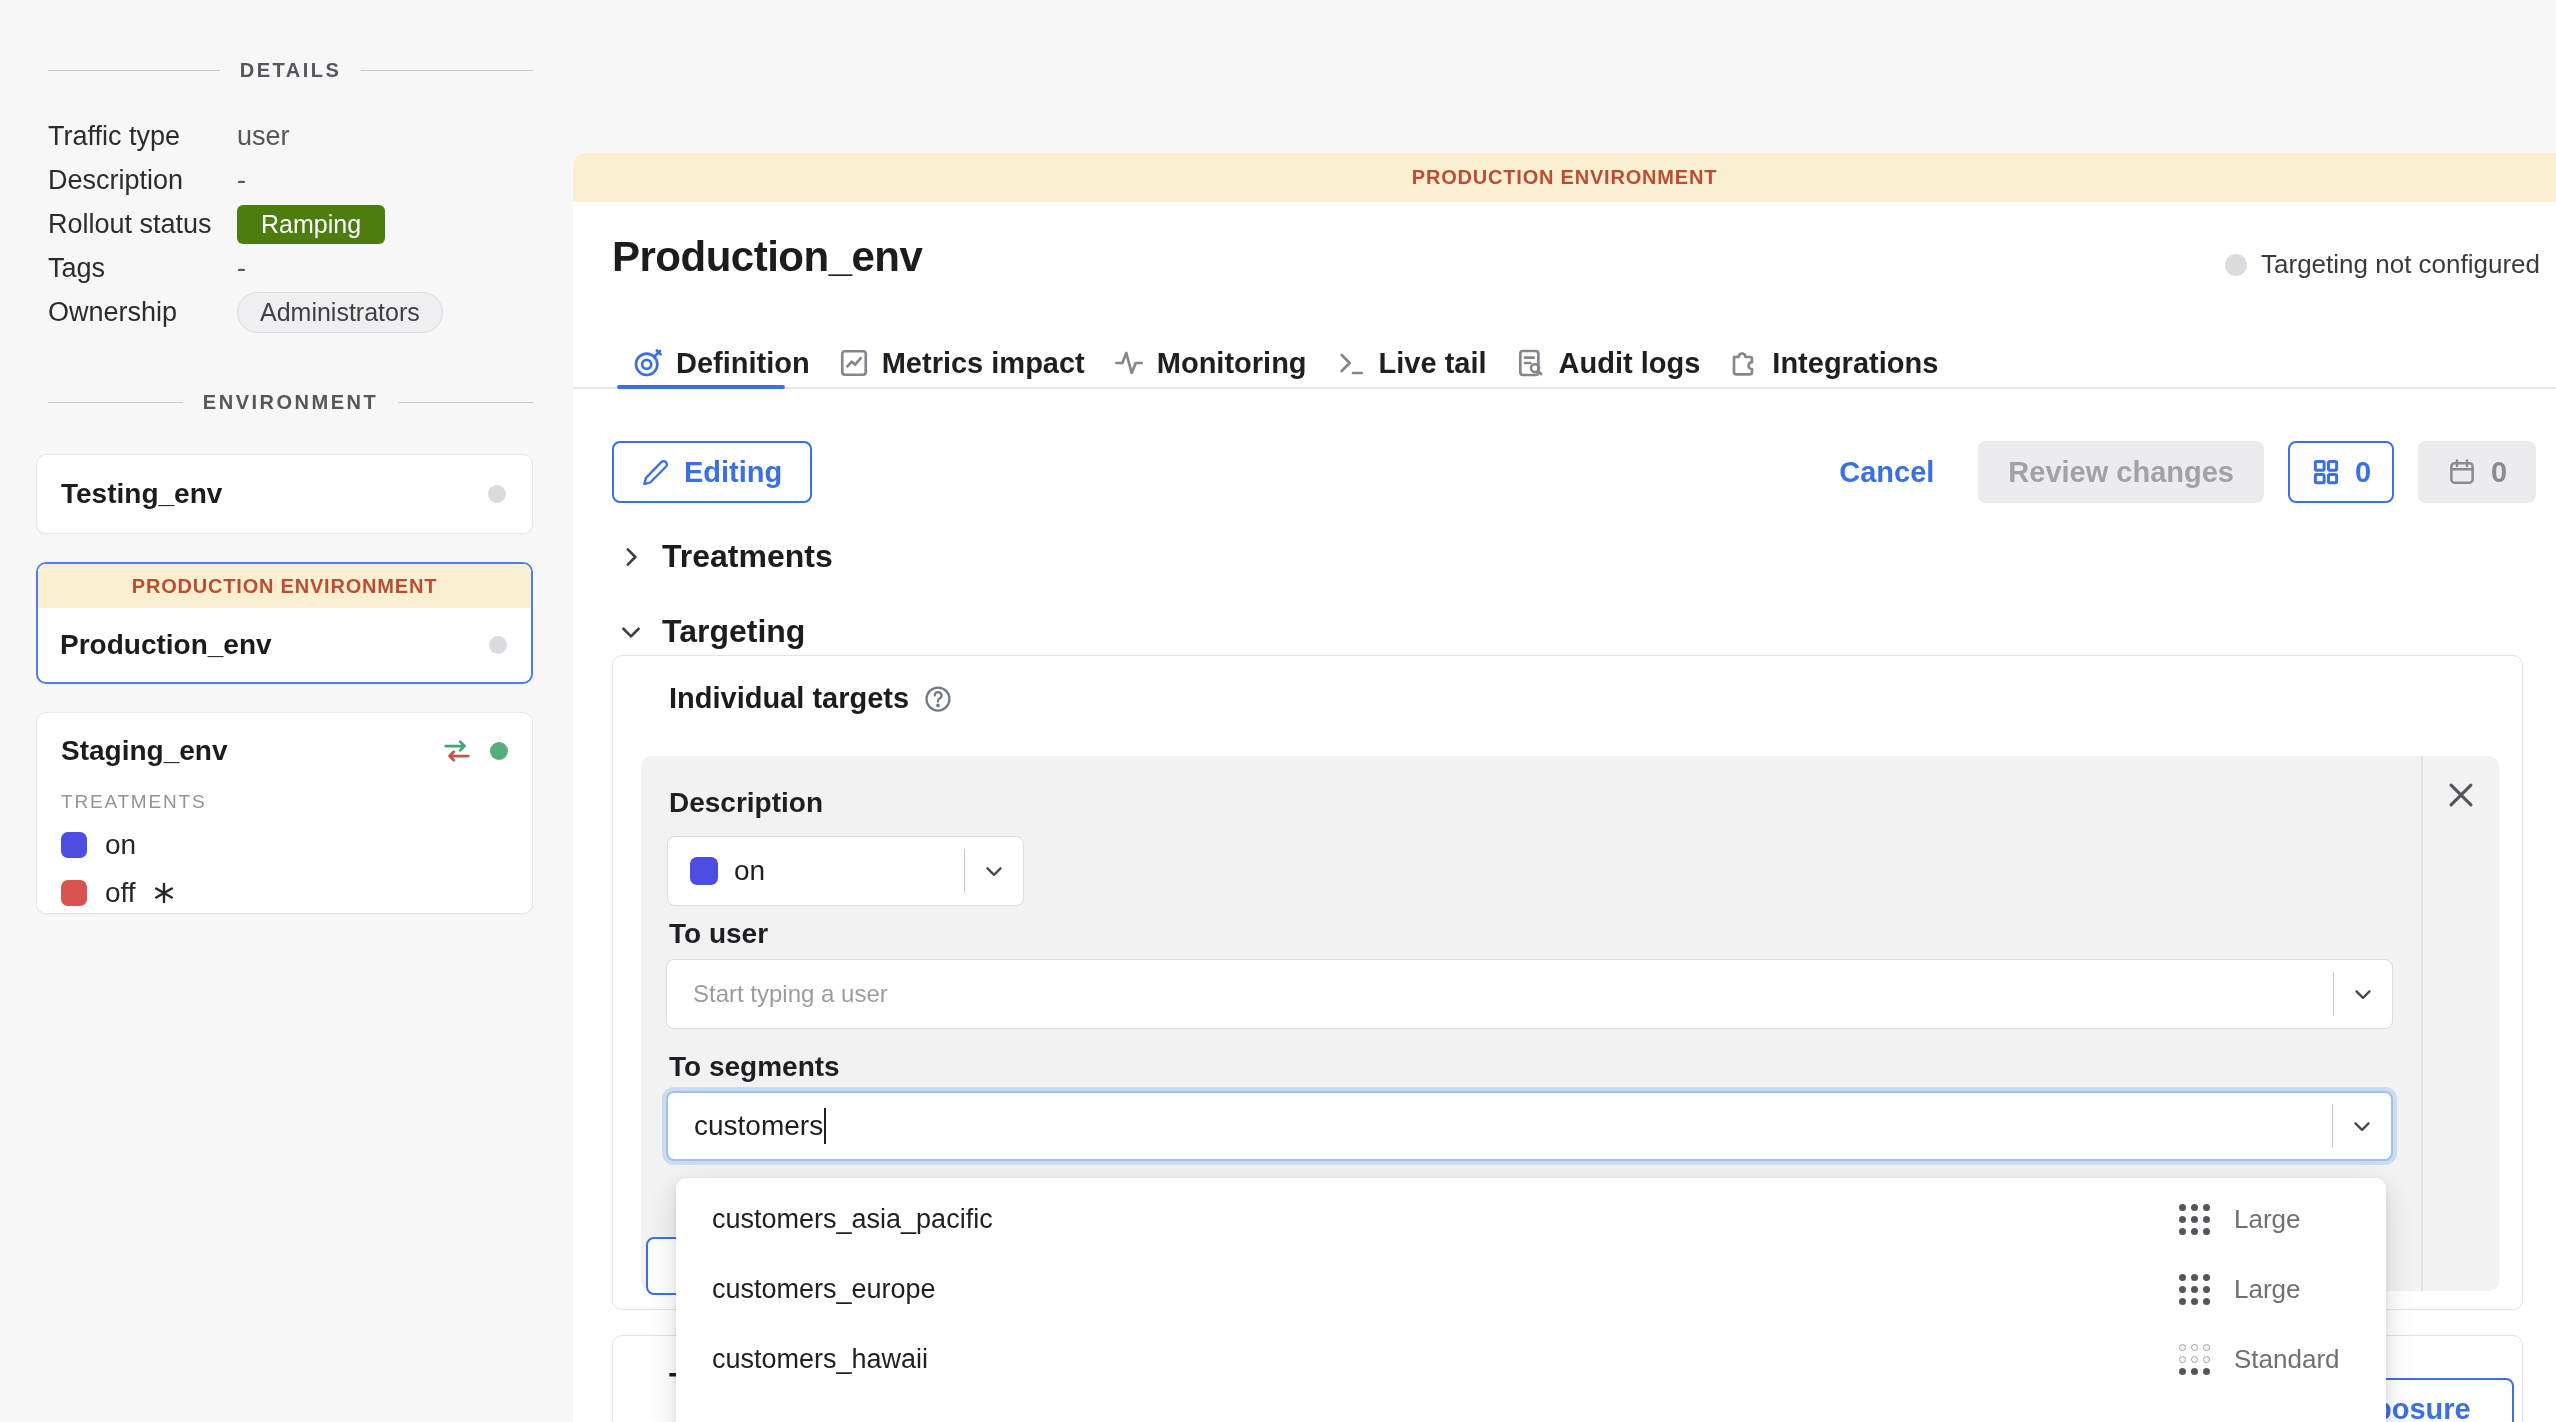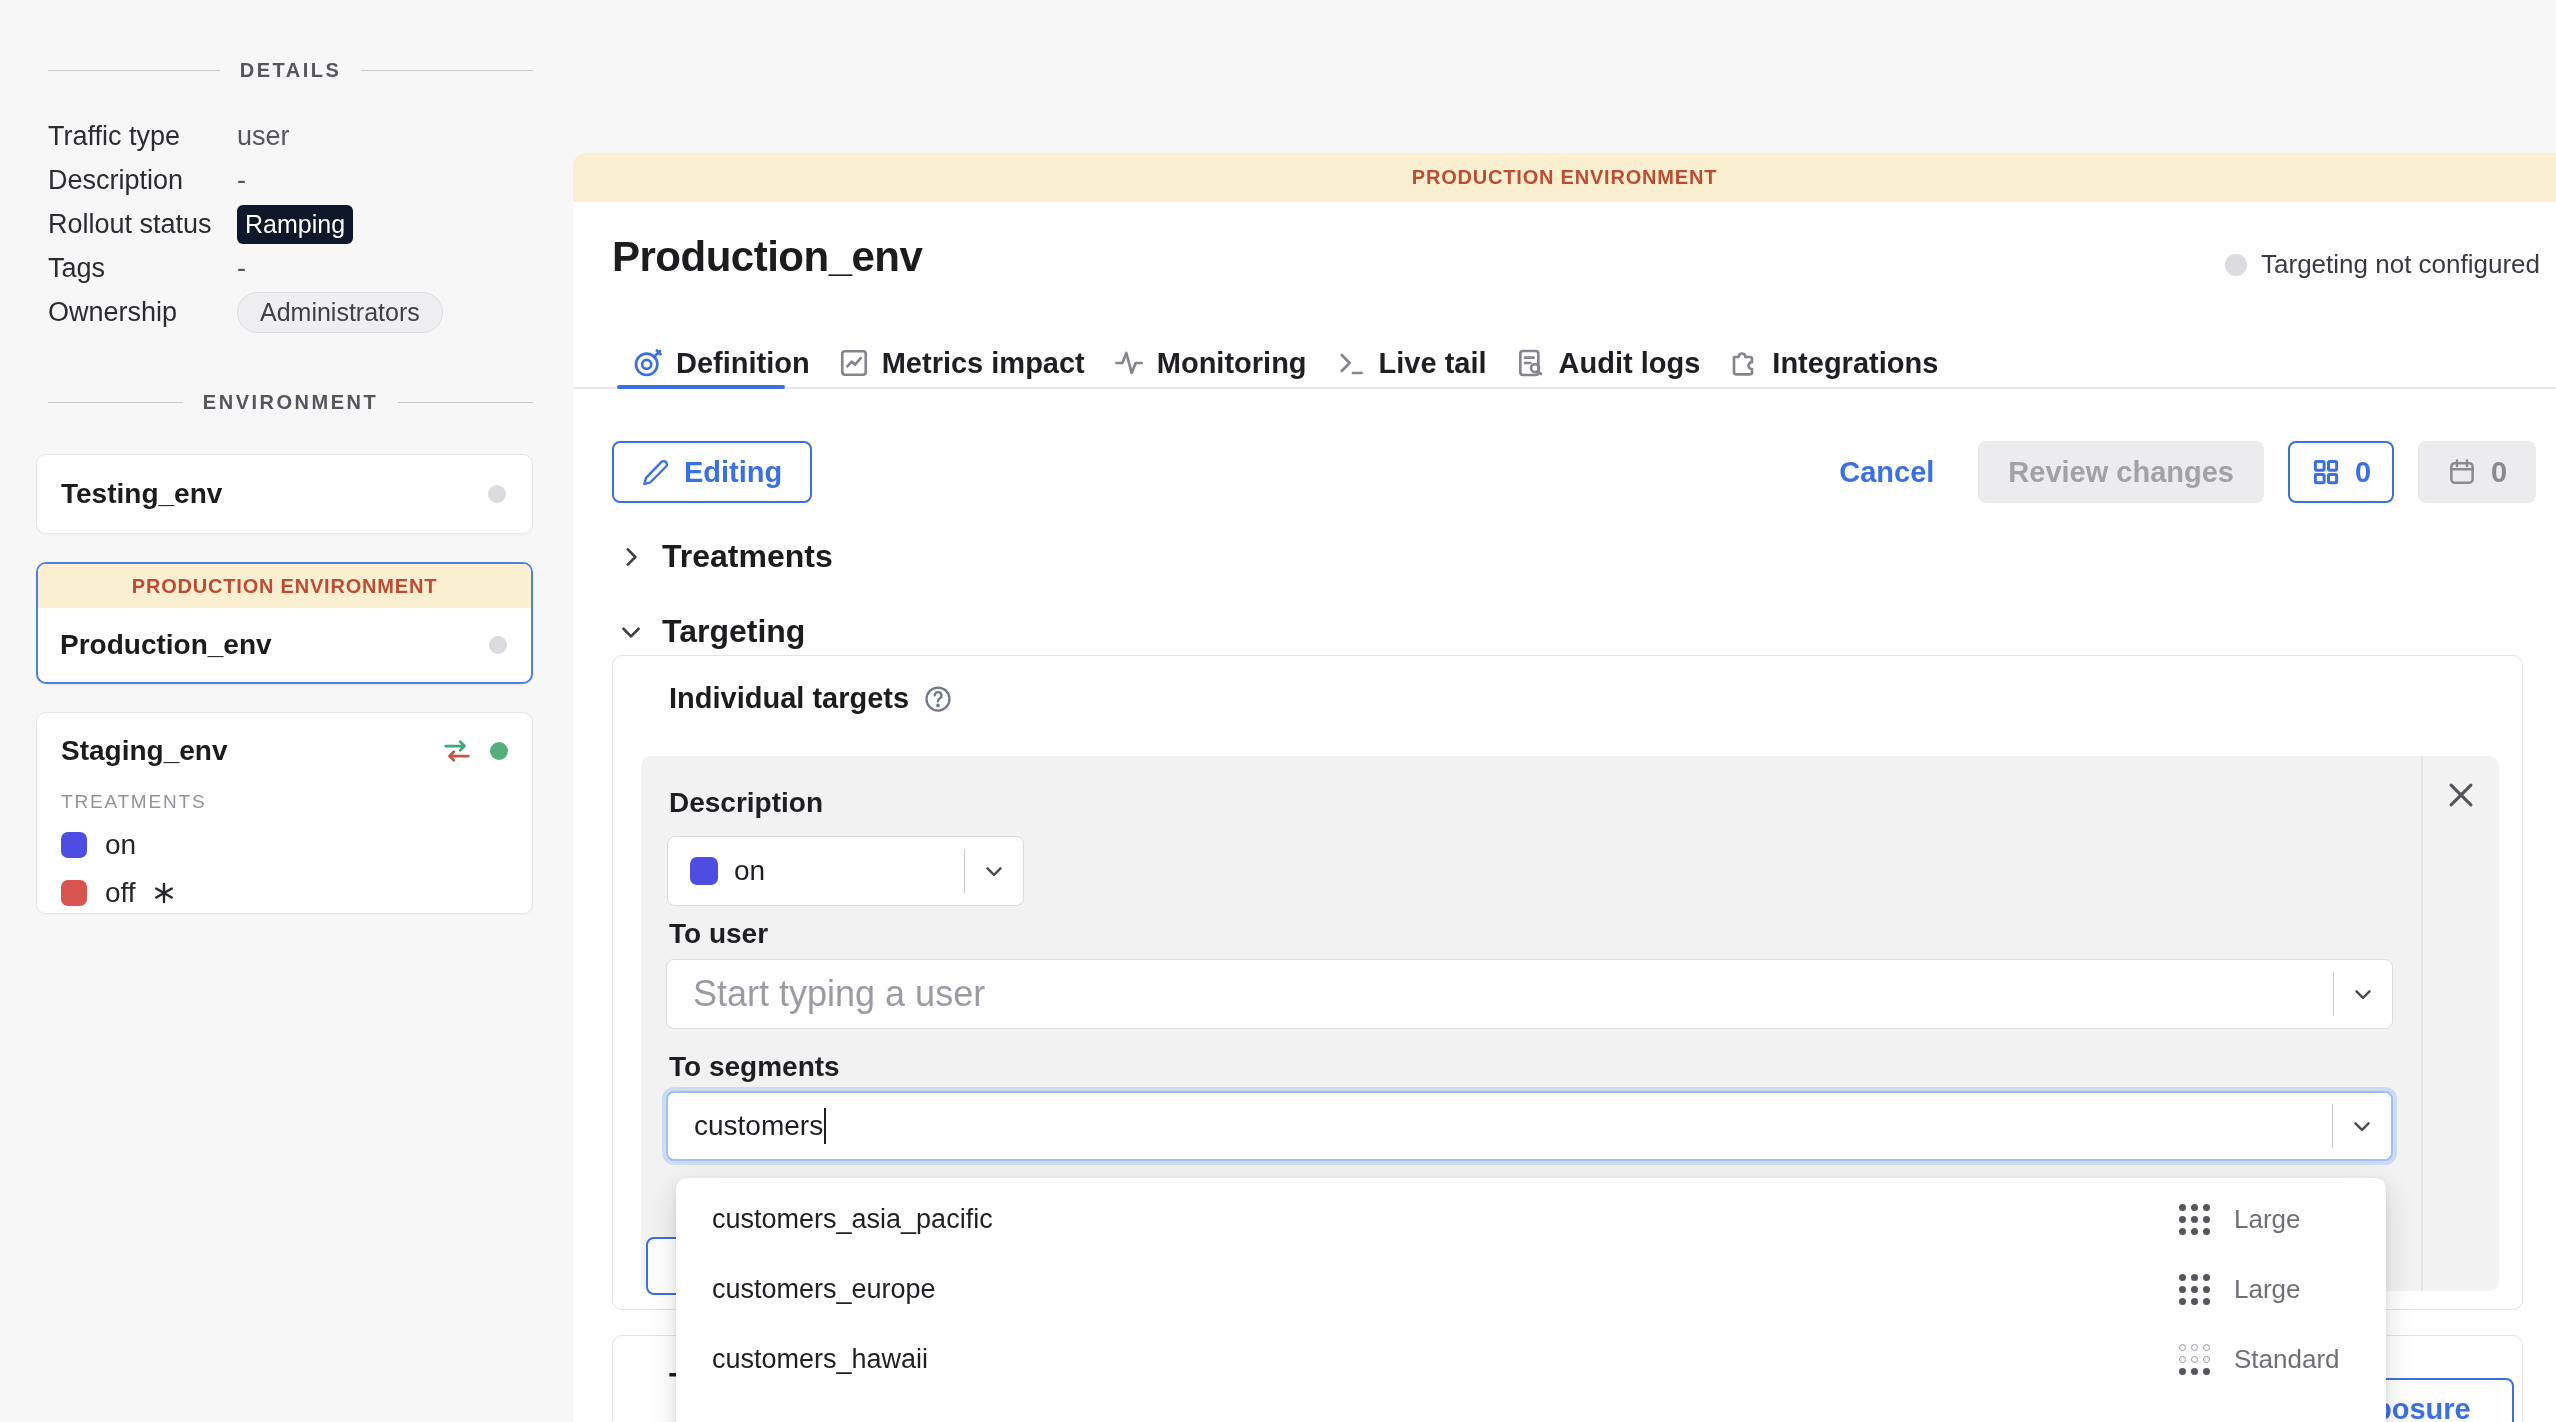--- a/index.html
+++ b/index.html
@@ -17,21 +17,21 @@
 
   .divider-row { display:flex; align-items:center; margin:56px 40px 0 48px; height:28px; }
   .divider-row .line { flex:1; height:1px; background:#C7C7CC; }
   .divider-row .divider-label { padding:0 20px; font-size:20px; font-weight:700; letter-spacing:2.5px; color:#55555C; }
   .divider-row.env { margin-top:54px; }
 
   .details { margin:30px 0 0 48px; }
   .detail-row { display:flex; height:44px; align-items:center; }
   .detail-label { width:189px; font-size:27px; color:#2B2B30; }
   .detail-value { font-size:27px; color:#55555C; }
-  .badge-ramping { background:#0f172a; color:#FFFFFF; font-size:25px; padding:5px 8px; border-radius:6px; }
+  .badge-ramping { background:#4d7c0f; color:#FFFFFF; font-size:25px; padding:5px 24px; border-radius:6px; }
   .pill { background:#EFEFF1; border:1px solid #DCDCE0; color:#3F3F46; font-size:25px; padding:5px 22px; border-radius:999px; }
 
   .env-list { margin:38px 0 0 36px; width:497px; }
   .env-card { background:#FFFFFF; border:1px solid #E7E7EA; border-radius:10px; box-shadow:0 1px 2px rgba(0,0,0,0.04); margin-bottom:28px; cursor:pointer; }
   .env-card.simple { height:80px; display:flex; align-items:center; justify-content:space-between; padding:0 26px 0 24px; }
   .env-name { font-size:28px; font-weight:700; }
   .status-dot { width:18px; height:18px; border-radius:50%; background:#DBDBDF; flex:none; }
   .status-dot.green { background:#56AE7C; }
 
   .env-card.selected { border:2px solid #4D7FE8; height:122px; overflow:hidden; }
@@ -97,21 +97,21 @@
 
   .select-box { position:absolute; left:26px; top:80px; width:357px; height:70px; background:#FFFFFF; border:1px solid #DCDCE0; border-radius:8px; display:flex; align-items:center; cursor:pointer; }
   .select-swatch { width:28px; height:28px; border-radius:7px; background:#4D4DE1; margin-left:22px; flex:none; }
   .select-value { margin-left:16px; font-size:28px; color:#1F1F23; flex:1; }
   .select-sep { width:1px; height:44px; background:#C9C9CE; }
   .select-chev { width:58px; display:flex; align-items:center; justify-content:center; color:#4A4A52; }
 
   .input-row { position:absolute; left:25px; width:1727px; height:70px; background:#FFFFFF; border:1px solid #DCDCE0; border-radius:8px; display:flex; align-items:center; }
   .row-touser { top:203px; }
   .row-tosegments { top:335px; border:2px solid #9FC0F2; box-shadow:0 0 0 4px rgba(120,165,235,0.30); }
-  .text-input { flex:1; height:100%; border:none; outline:none; background:transparent; font-family:inherit; font-size:36px; color:#737373; padding:0 0 0 26px; }
+  .text-input { flex:1; height:100%; border:none; outline:none; background:transparent; font-family:inherit; font-size:24px; color:#737373; padding:0 0 0 26px; }
   .text-input::placeholder { color:#9B9BA3; }
   .typed-wrap { flex:1; display:flex; align-items:center; padding-left:26px; }
   .typed-text { font-size:28px; color:#1F1F23; }
   .caret { width:2px; height:36px; background:#1F1F23; margin-left:1px; }
   .input-sep { width:1px; height:44px; background:#C9C9CE; }
   .input-chev { width:58px; display:flex; align-items:center; justify-content:center; color:#4A4A52; background:none; border:none; cursor:pointer; }
 
   .fragment-add-btn { position:absolute; left:33px; top:581px; width:355px; height:58px; background:#FFFFFF; border:2px solid #3B6FE4; border-radius:8px; z-index:5; cursor:pointer; }
 
   .bottom-card { position:absolute; left:39px; top:1182px; width:1911px; height:140px; border:1px solid #E3E3E7; border-radius:10px; background:#FFFFFF; }

